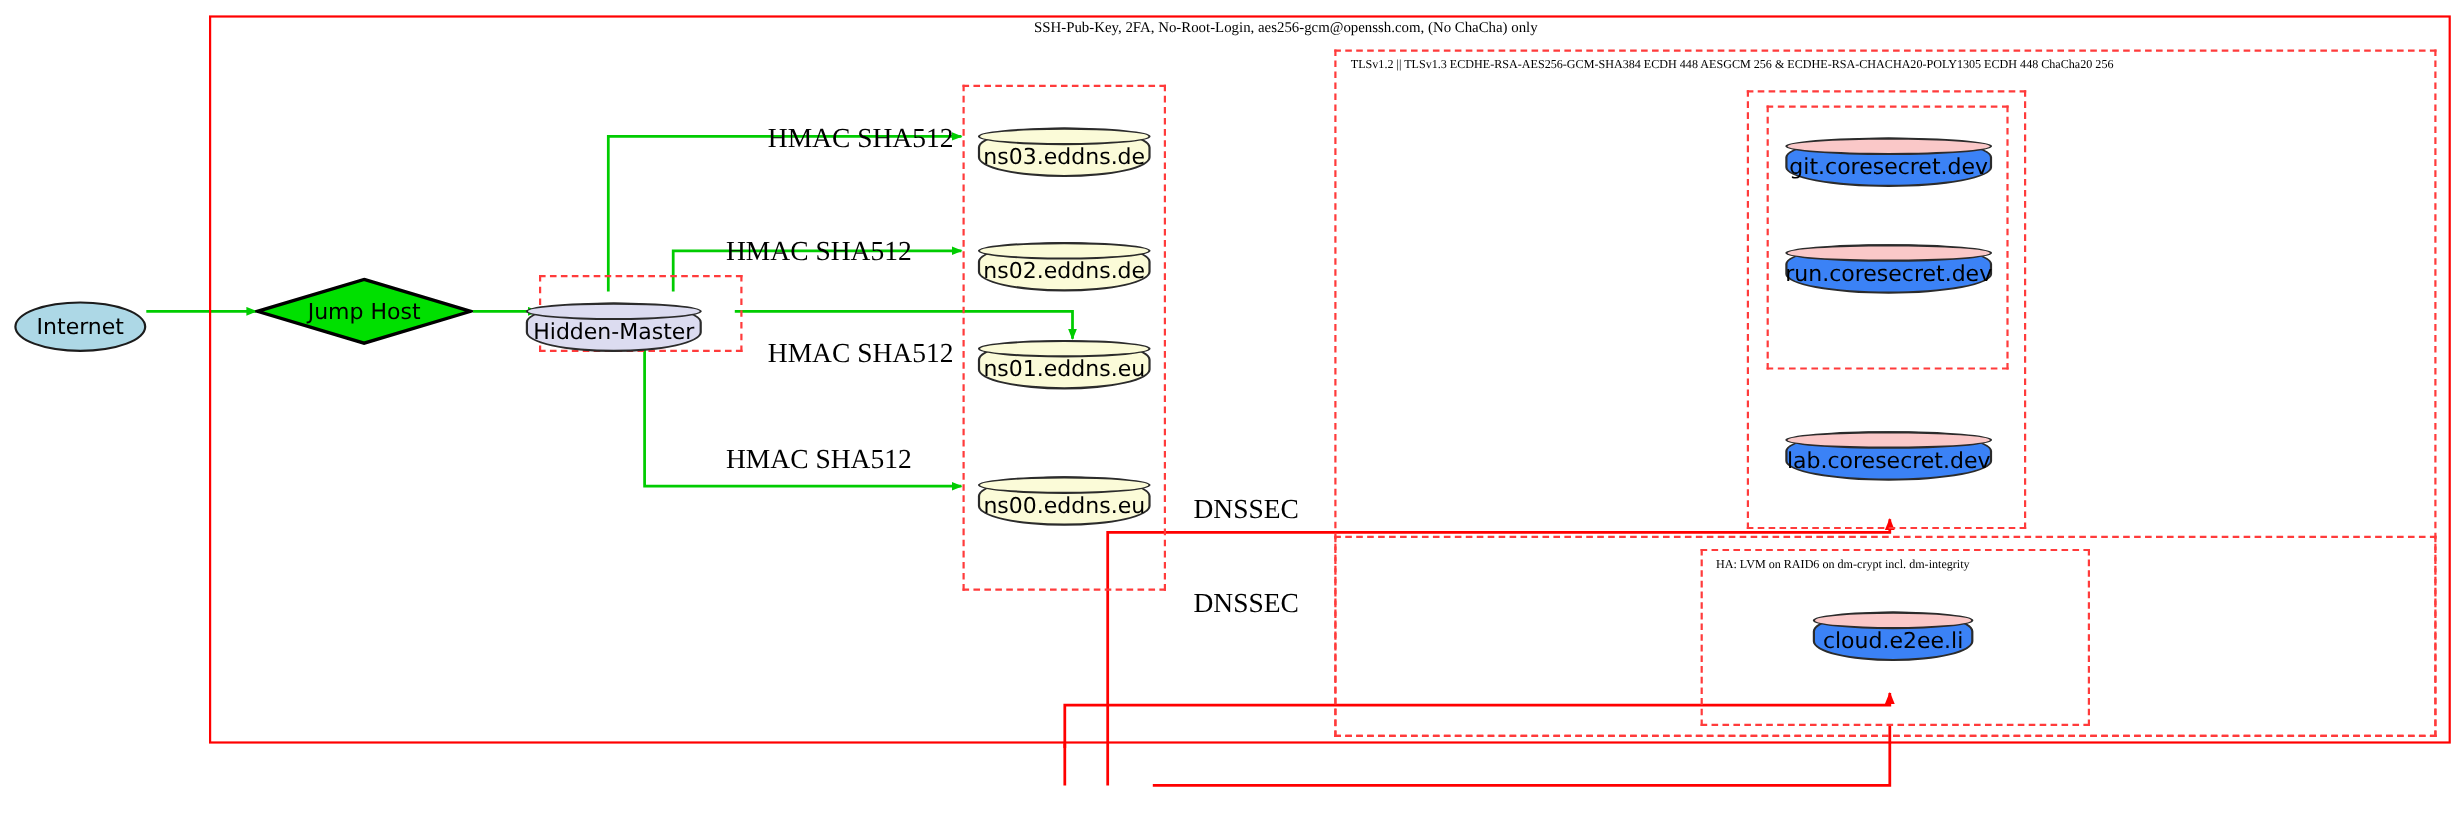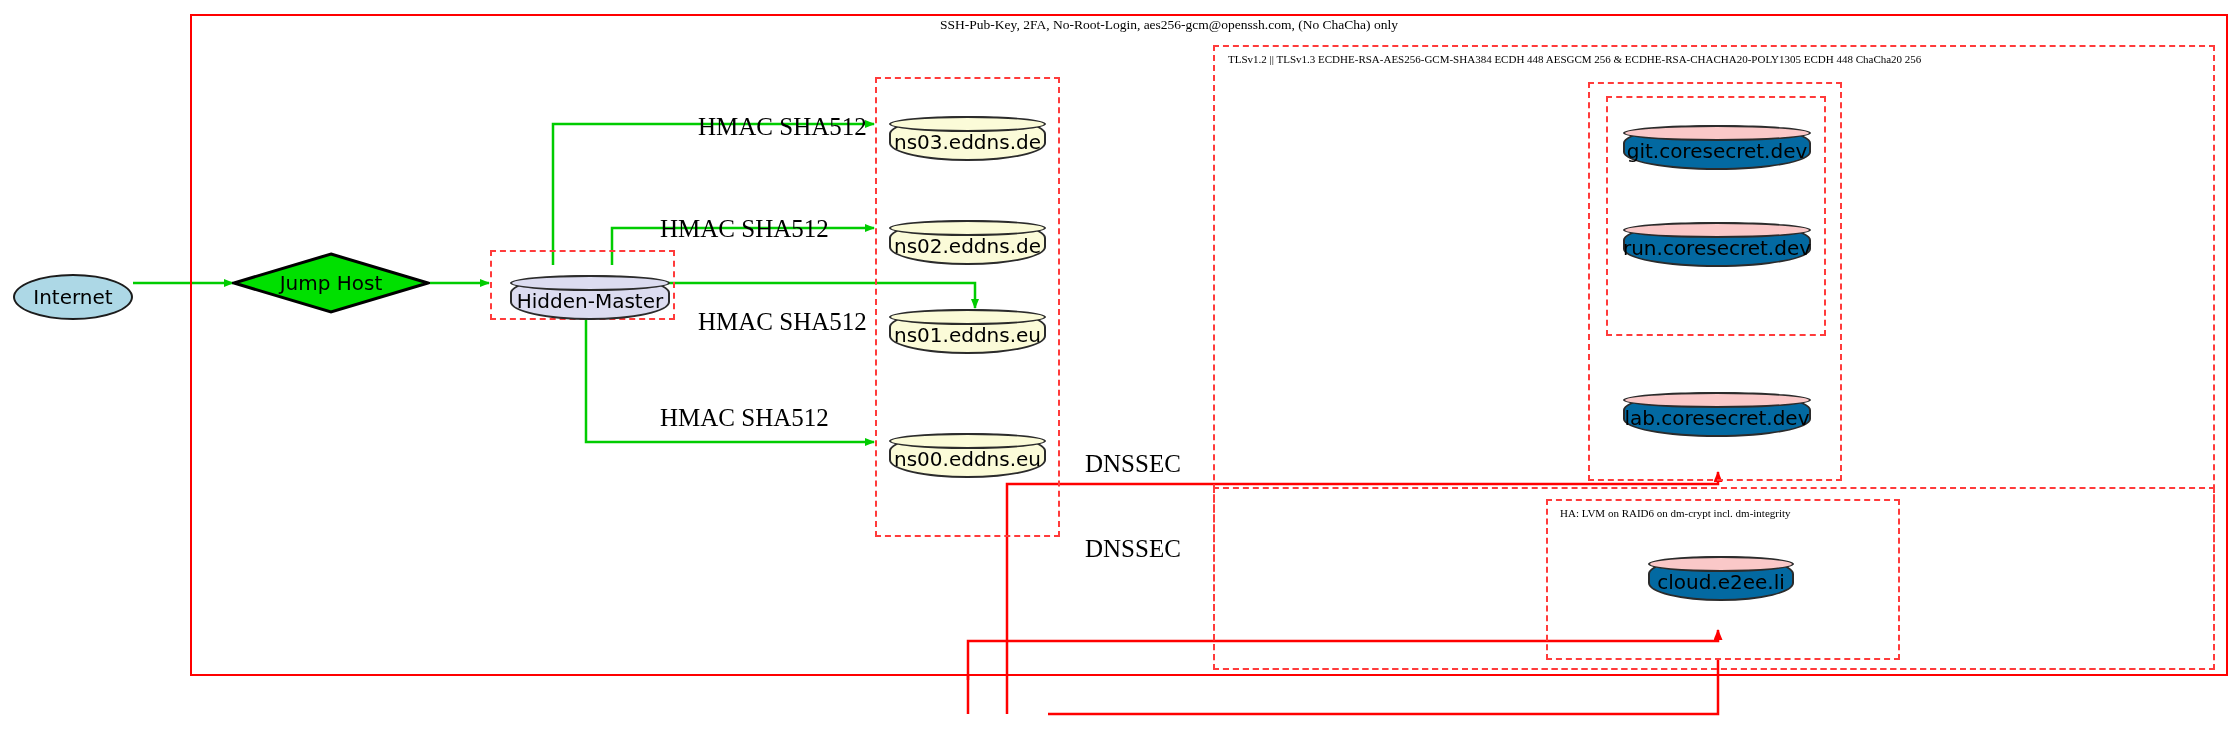--- a/index.html
+++ b/index.html
@@ -88,21 +88,21 @@
     background: inherit;
   }
   .cyl .cyl-text {
     position: relative;
     z-index: 2;
     padding-top: 6px;
   }
 
   .cyl.yellow { background: #fbfbd8; }
   .cyl.yellow .cyl-top { background: #fbfbd8; }
-  .cyl.pink { background: #0369a1; }
+  .cyl.pink { background: #3b82f6; }
   .cyl.pink .cyl-top { background: #fac8c8; }
   .cyl.lav { background: #dcdcf0; }
   .cyl.lav .cyl-top { background: #dcdcf0; }
 
   
   .ellipse {
     font-family: "DejaVu Sans", sans-serif;
     font-size: 20px;
     background: #add8e6;
     border: 2px solid #1c1c1c;
@@ -205,21 +205,21 @@
     <span>Internet</span>
   </div>
 
   <div class="diamond-wrap" style="left:232px; top:252px; width:198px; height:62px;">
     <svg width="198" height="62" viewBox="0 0 198 62">
       <polygon points="99,2 196,31 99,60 2,31" fill="#00e000" stroke="#000000" stroke-width="3"></polygon>
     </svg>
     <div class="diamond-label">Jump Host</div>
   </div>
 
-  <div class="node cyl lav" style="left:510px; top:262px; width:160px; height:45px;text-align:right;">
+  <div class="node cyl lav" style="left:478px; top:262px; width:160px; height:45px;text-align:right;">
     <div class="cyl-top"></div>
     <span class="cyl-text">Hidden-Master</span>
   </div>
 
   <div class="node cyl yellow" style="left:889px; top:103px; width:157px; height:45px;">
     <div class="cyl-top"></div>
     <span class="cyl-text">ns03.eddns.de</span>
   </div>
 
   <div class="node cyl yellow" style="left:889px; top:207px; width:157px; height:45px;">

